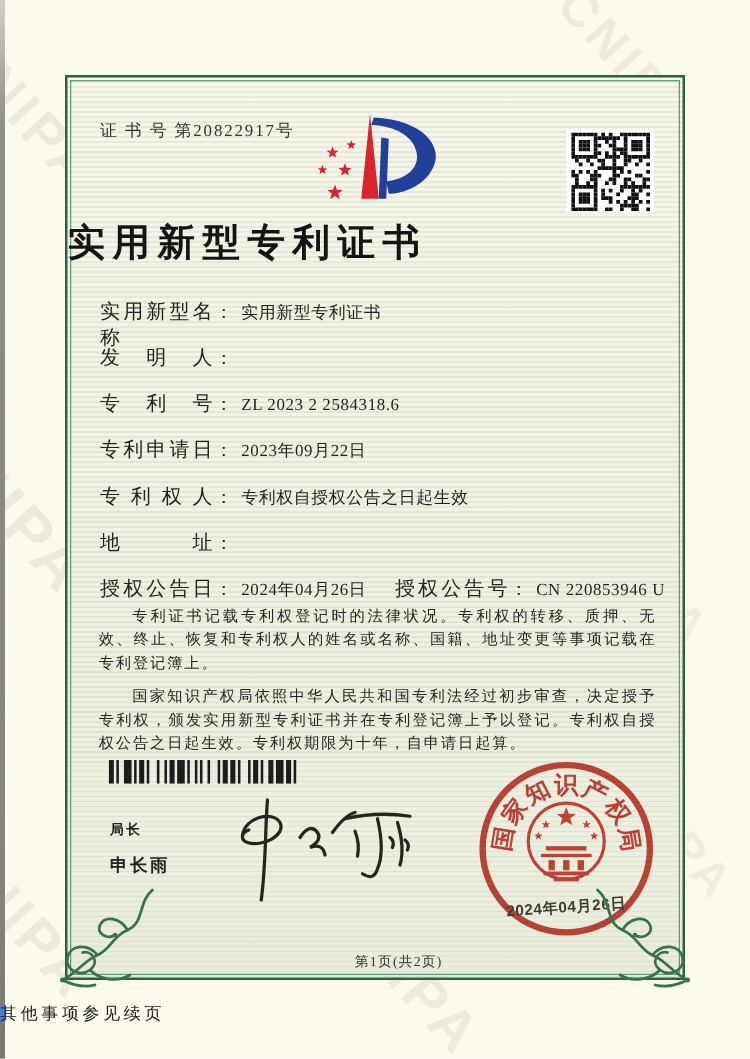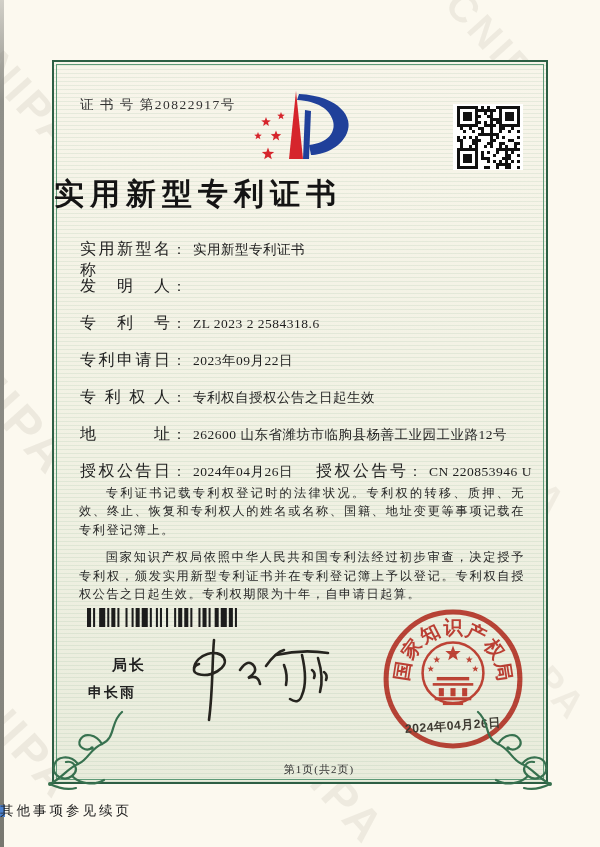--- a/index.html
+++ b/index.html
@@ -41,21 +41,21 @@
   .fvalue.w-fixed{width:127px;}
   .flabel.second{margin-left:16px;}
   
   .paras{position:absolute;left:25px;top:422px;width:446px;}
   .paras p{margin:0 0 9px;font-size:12.2px;line-height:18.4px;letter-spacing:1.5px;
     text-align:justify;text-indent:2.2em;color:#262626;}
   
   .barcode{position:absolute;left:33px;top:546px;width:154px;height:19px;}
   
   .signer-title{position:absolute;left:34px;top:594px;font-family:"Liberation Sans","DejaVu Sans",sans-serif;
-    font-size:15px;font-weight:600;letter-spacing:2px;color:#222;margin-left:24px;}
+    font-size:11px;font-weight:600;letter-spacing:2px;color:#222;}
   .signer-name{position:absolute;left:34px;top:622px;font-family:"Liberation Sans","DejaVu Sans",sans-serif;
     font-size:14px;font-weight:600;letter-spacing:2px;color:#222;}
   .signature{position:absolute;left:112px;top:566px;width:190px;height:110px;}
   
   .seal{position:absolute;left:326px;top:544px;width:146px;height:146px;opacity:.93;mix-blend-mode:multiply;}
   .seal-ring{fill:none;stroke:#c43a2f;stroke-width:5;}
   .seal-wreath{fill:none;stroke:#cc3a2e;stroke-width:2.5;}
   .seal-gate{fill:#cc3a2e;}
   .ring-char{font-family:"Liberation Serif","DejaVu Serif",serif;font-weight:700;
     font-size:19px;fill:#c9352c;}
@@ -362,21 +362,20 @@
         <span class="fvalue">2023年09月22日</span>
       </div>
       <div class="frow">
         <span class="flabel">专利权人</span>
         <span class="fcolon">：</span>
         <span class="fvalue">专利权自授权公告之日起生效</span>
       </div>
       <div class="frow">
         <span class="flabel">地址</span>
         <span class="fcolon">：</span>
-        <span class="fvalue">262600 山东省潍坊市临朐县杨善工业园工业路12号</span>
       </div>
       <div class="frow">
         <span class="flabel">授权公告日</span>
         <span class="fcolon">：</span>
         <span class="fvalue w-fixed">2024年04月26日</span>
         <span class="flabel second">授权公告号</span>
         <span class="fcolon">：</span>
         <span class="fvalue">CN 220853946 U</span>
       </div>
     </div>

